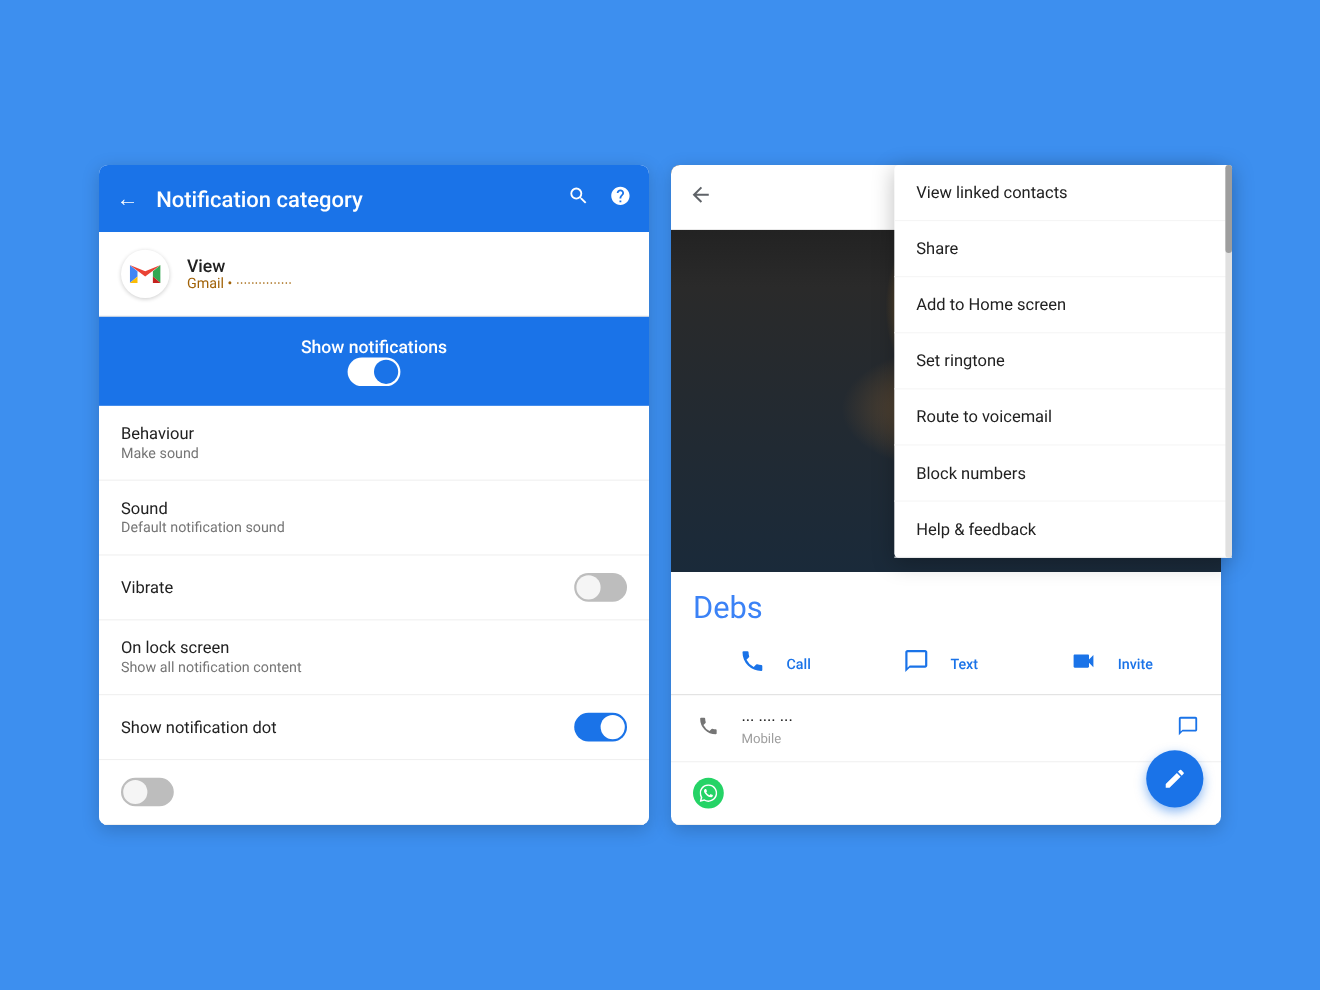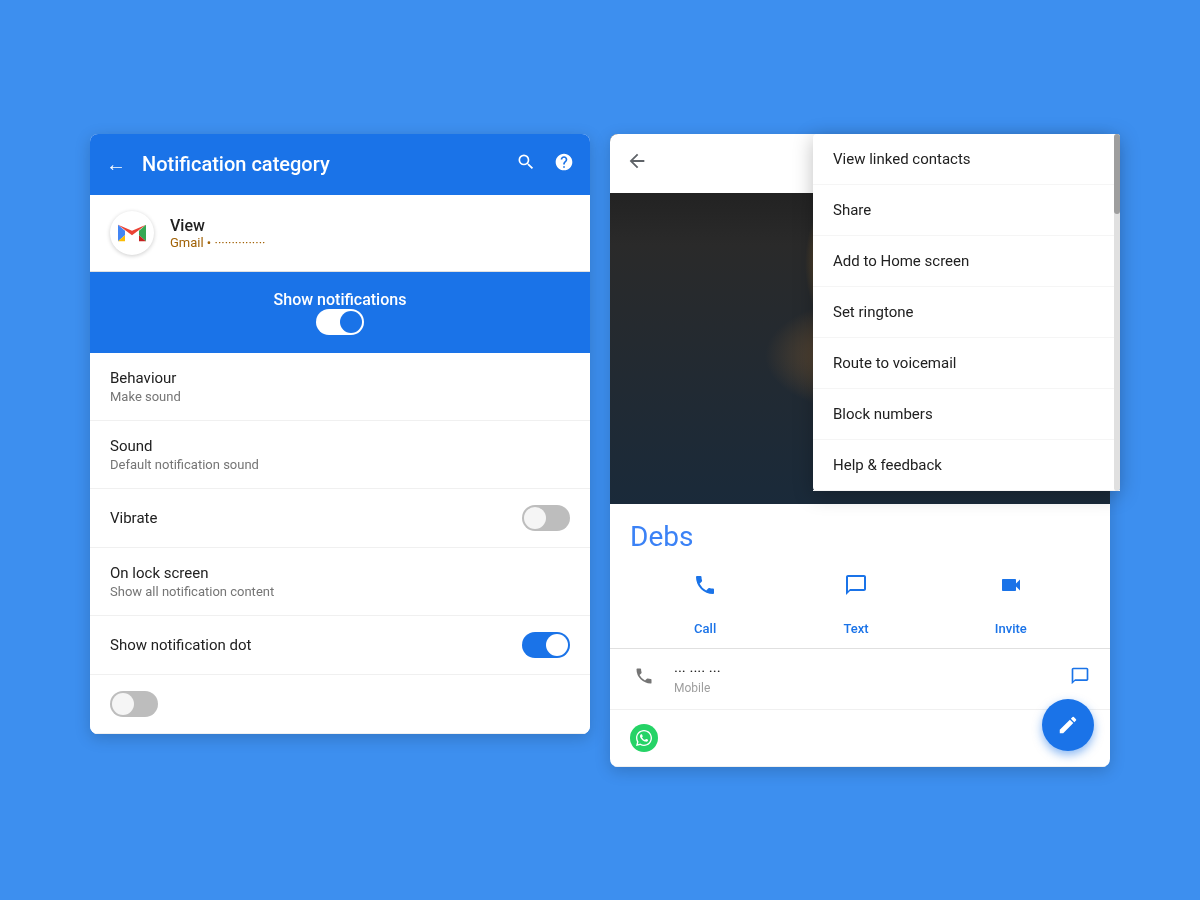--- a/index.html
+++ b/index.html
@@ -247,21 +247,21 @@
       font-weight: 400;
     }
     .contact-actions {
       display: flex;
       justify-content: space-around;
       padding: 12px 20px;
       border-bottom: 1px solid #e0e0e0;
     }
     .action-btn {
       display: flex;
-      flex-direction: column;
+      flex-direction: row;
       align-items: center;
       gap: 19px;
       cursor: pointer;
     }
     .action-btn .action-icon {
       font-size: 22px;
       color: #1a73e8;
     }
     .action-btn .action-label {
       font-size: 13px;

